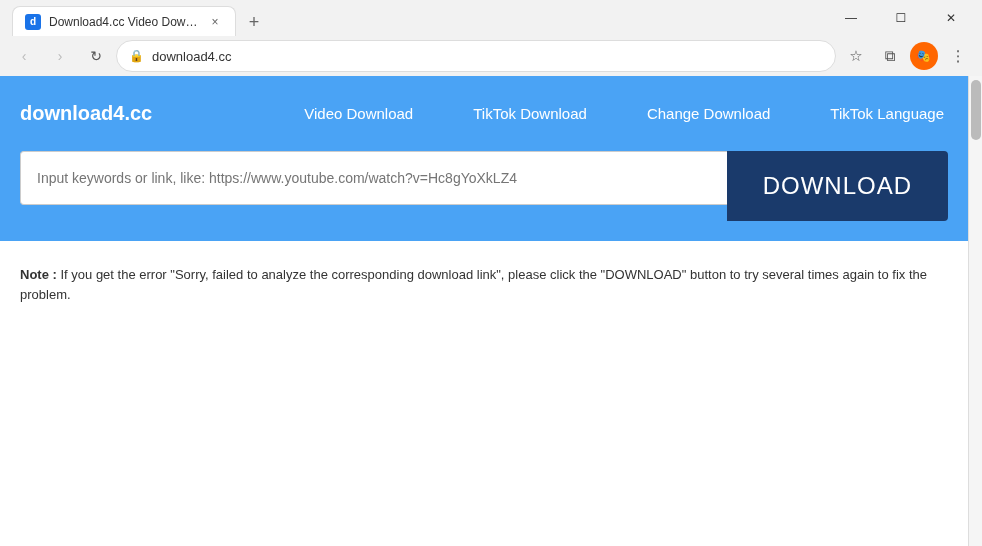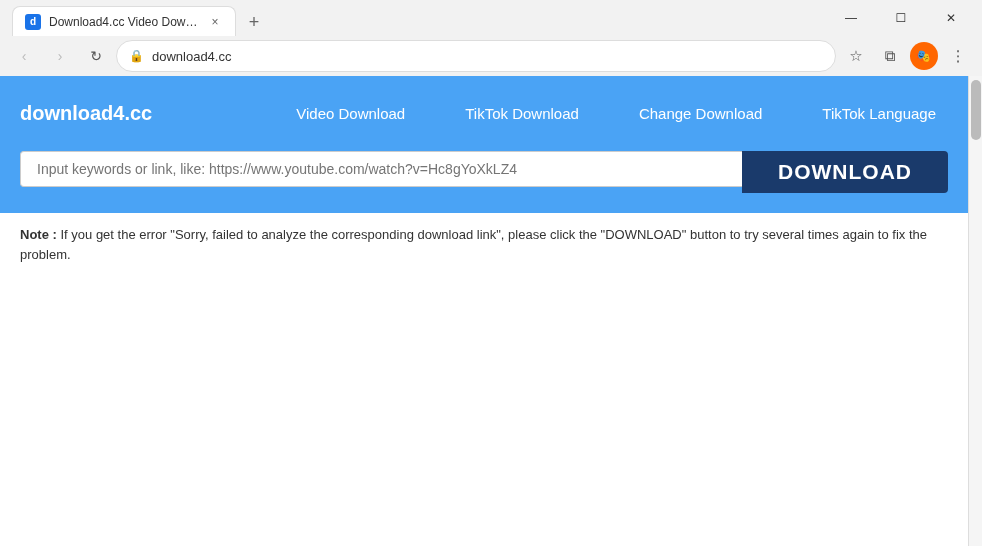--- a/index.html
+++ b/index.html
@@ -209,21 +209,21 @@
       font-weight: bold;
       color: #fff;
       text-decoration: none;
       margin-right: 40px;
       white-space: nowrap;
     }
     .nav-links {
       display: flex;
       gap: 60px;
       margin-left: auto;
-      margin-right: 12px;
+      margin-right: 4px;
     }
     .nav-link {
       color: #fff;
       font-size: 15px;
       text-decoration: none;
       white-space: nowrap;
       cursor: pointer;
     }
 
     
@@ -253,54 +253,54 @@
       padding: 0 20px 20px;
     }
     .search-wrap {
       display: flex;
       max-width: 940px;
       margin: 0 auto;
       gap: 0;
     }
     .search-input {
       flex: 1;
-      height: 36px;
+      height: 54px;
       border: 1px solid #ccc;
       border-right: none;
       border-radius: 4px 0 0 4px;
       padding: 0 16px;
       font-size: 14px;
       color: #4d7c0f;
       background: #fff;
       outline: none;
     }
     .download-btn {
-      height: 42px;
+      height: 70px;
       padding: 0 36px;
       background: #1a3a6b;
       color: #fff;
-      font-size: 21px;
-      font-weight: bold;
+      font-size: 24px;
+      font-weight: normal;
       letter-spacing: 1px;
       border: none;
       border-radius: 0 4px 4px 0;
       cursor: pointer;
       white-space: nowrap;
     }
 
     
     .note-section {
       background: #fff;
       padding: 12px 20px;
     }
     .note-text {
       font-size: 13px;
       color: #333;
       max-width: 940px;
-      margin: 0 auto;
+      margin: 12px auto;
       line-height: 1.5;
     }
     .note-text strong {
       font-weight: bold;
     }
   </style>
 </head>
 <body>
 
 <div>

